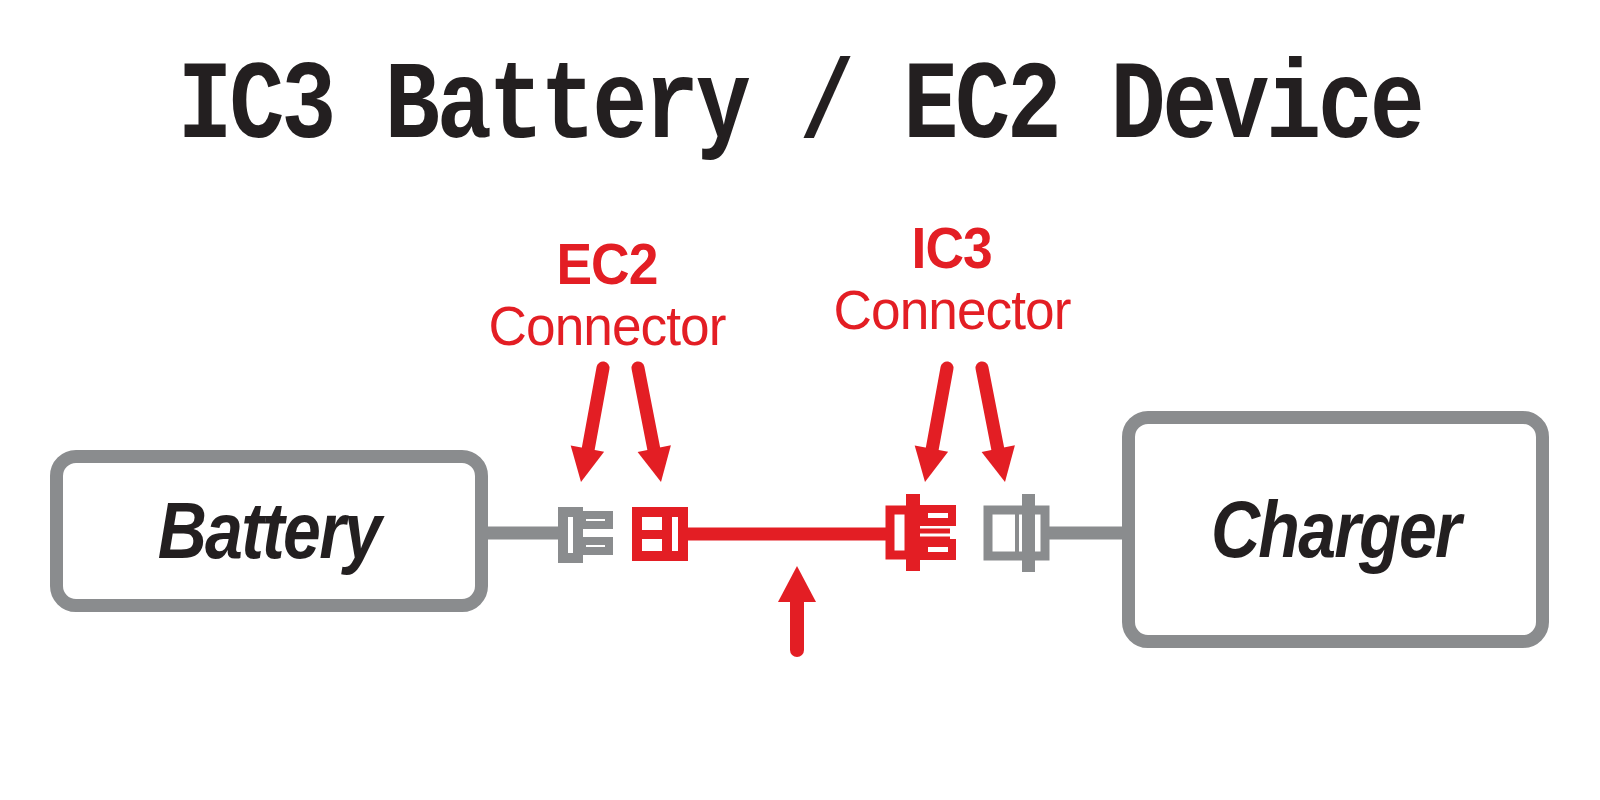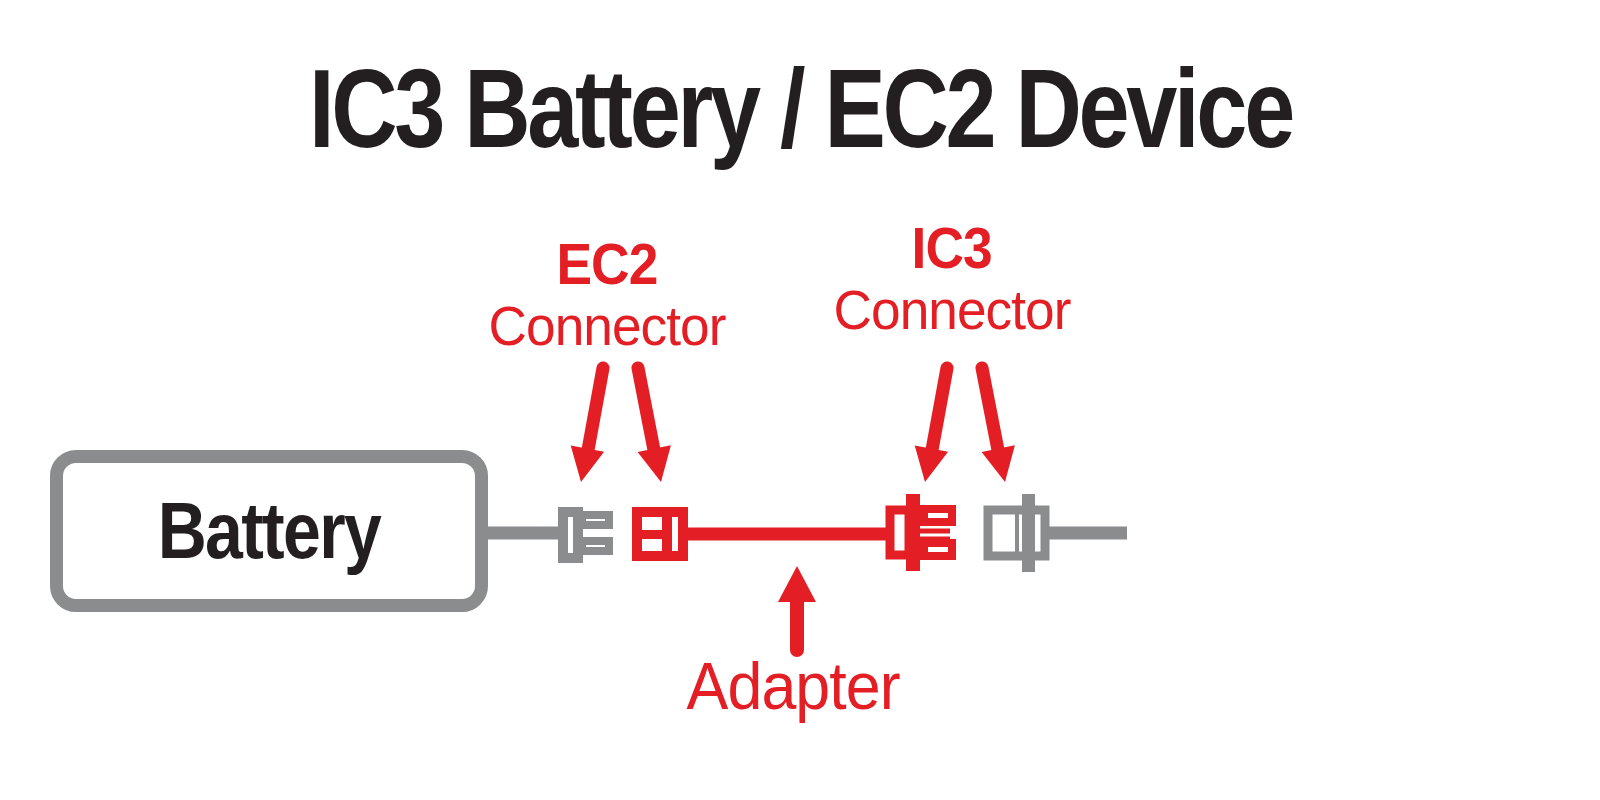--- a/index.html
+++ b/index.html
@@ -13,21 +13,21 @@
   body{
     background:var(--c-bg);
     font-family:"Liberation Sans", sans-serif;
     position:relative;
   }
   .stage{position:absolute;left:0;top:0;width:1600px;height:800px;}
 
   
   .title{
     position:absolute;left:0;right:0;top:44px;
-    text-align:center;color:var(--c-black);
+    text-align:center;color:var(--c-black);font-family:Liberation Mono, monospace;
   }
   .title .t{
     display:inline-block;
     font-size:112px;font-weight:bold;
     letter-spacing:-4px;
     transform:scaleX(0.82);transform-origin:50% 50%;
     white-space:nowrap;
   }
 
   
@@ -59,20 +59,21 @@
   }
 
   
   .node-box{
     position:absolute;
     background:#fff;
     border:13px solid var(--c-gray);
     border-radius:26px;
     display:flex;align-items:center;justify-content:center;
     color:var(--c-black);
+    font-style:italic;
   }
   .node-box .t{
     display:inline-block;
     font-size:80px;font-weight:bold;letter-spacing:-2px;
     transform:scaleX(0.85);transform-origin:50% 50%;
     white-space:nowrap;
   }
   .box-battery{left:50px;top:450px;width:438px;height:162px;}
   .box-charger{left:1122px;top:411px;width:427px;height:237px;}
 
@@ -100,20 +101,23 @@
 
   <div class="callout callout-ic3">
     <span class="l1">IC3</span>
     <span class="l2">Connector</span>
   </div>
 
   <div class="node-box box-battery">
     <span class="t">Battery</span>
   </div>
 
+  <div class="node-box box-charger">
+    <span class="t">Charger</span>
+  </div>
 
   <svg class="gfx" viewBox="0 0 1600 800">
 
     <line x1="483" y1="533" x2="564" y2="533" stroke-width="13" class="st-gray"></line>
 
     <g>
       <rect x="563" y="512" width="15" height="46" stroke-width="10" class="st-gray fi-white"></rect>
       <rect x="582" y="515" width="27" height="10" stroke-width="8" class="st-gray fi-white"></rect>
       <rect x="582" y="541" width="27" height="10" stroke-width="8" class="st-gray fi-white"></rect>
     </g>
@@ -161,17 +165,14 @@
       <polygon points="1005,482 981.6,452.1 1014.9,445.3" class="fi-red"></polygon>
     </g>
 
     <g>
       <line x1="797" y1="650" x2="797" y2="598" stroke-width="14" stroke-linecap="round" class="st-red"></line>
       <polygon points="797,566 778,602 816,602" class="fi-red"></polygon>
     </g>
 
   </svg>
 
-  <div class="adapter-label">
-    <span class="t">Adapter</span>
-  </div>
 
 </div>
 
 </body></html>

